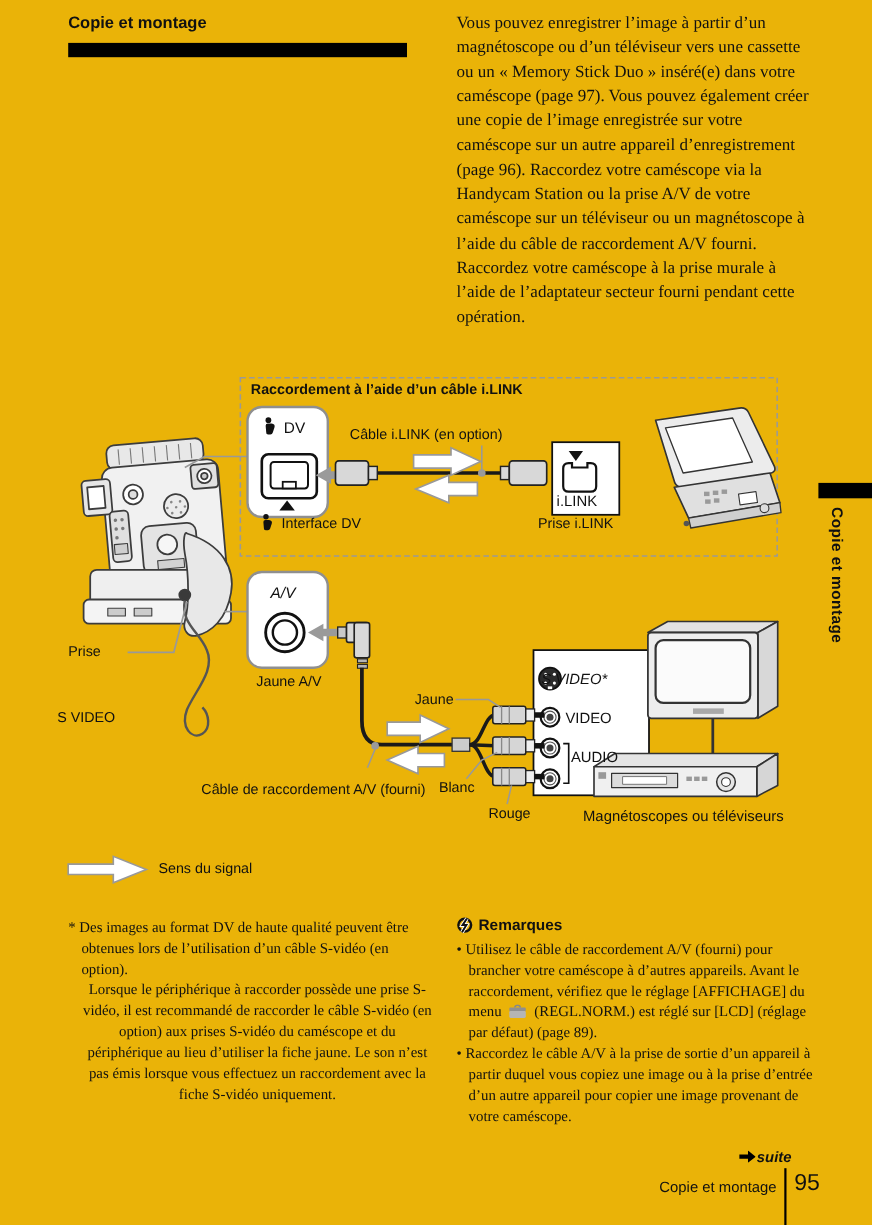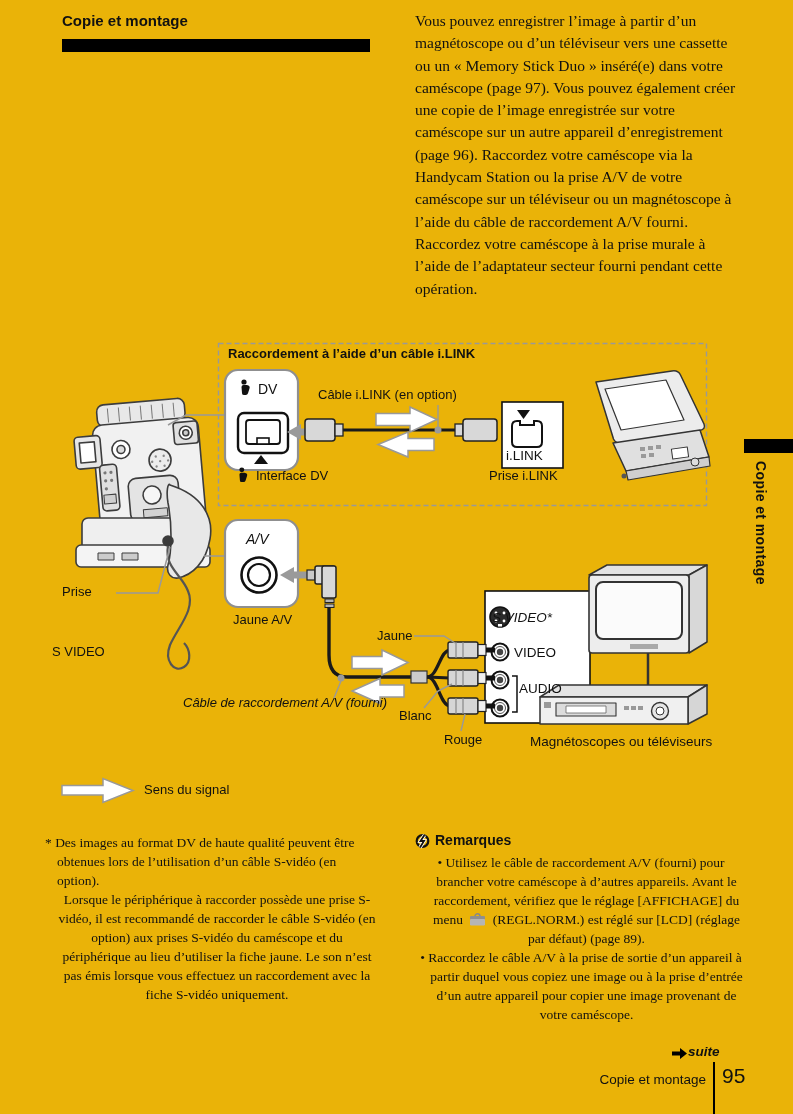--- a/index.html
+++ b/index.html
@@ -11,29 +11,29 @@
   .section-label{left:62px;top:12px;font-size:15px;font-weight:bold;}
   .rule-bar{left:62px;top:39px;width:308px;height:13px;background:#000;}
   .big-title{left:62px;top:56px;font-size:29px;font-weight:bold;line-height:35px;letter-spacing:-0.3px;}
   .intro{left:415px;top:10px;width:328px;font-size:15.5px;line-height:22.3px;}
   .diagram{left:0;top:335px;width:681px;height:480px;}
   .dlabel{position:absolute;font-size:13px;line-height:15px;color:#111;white-space:nowrap;
           font-family:"Liberation Sans",sans-serif;}
   .fs14{font-size:14px;}
   .fs135{font-size:13.5px;}
   .bold{font-weight:bold;}
-  .footnote{left:45px;top:833px;width:332px;font-size:13.5px;line-height:19px;font-family:Liberation Serif, serif;}
+  .footnote{left:62px;top:833px;width:332px;font-size:13.5px;line-height:19px;font-family:Liberation Serif, serif;}
   .footnote p{margin:0;}
   .fn-hang{text-indent:-12px;padding-left:12px;}
   .notes{left:415px;top:831px;width:332px;font-size:13.5px;line-height:19px;}
   .notes-heading{font-family:"Liberation Sans",sans-serif;font-size:14px;font-weight:bold;
                  margin:0 0 3px 0;display:flex;align-items:center;gap:5px;}
-  .note-item{margin:0;text-indent:-11px;padding-left:11px;text-align:center;}
+  .note-item{margin:0;text-indent:-11px;padding-left:11px;}
   .suite{left:672px;top:1044px;font-size:13.5px;font-weight:bold;font-style:italic;
-         display:flex;align-items:flex-end;gap:1px;}
+         display:flex;align-items:center;gap:1px;}
   .footer-label{left:588px;top:1072px;width:118px;text-align:right;font-size:13.5px;}
   .footer-rule{left:713px;top:1062px;width:2px;height:52px;background:#000;}
   .footer-page{left:722px;top:1064px;font-size:21px;text-align:center;}
   .side-tab{left:744px;top:439px;width:49px;height:14px;background:#000;}
   .side-vtext{left:769px;top:461px;font-size:14px;font-weight:bold;letter-spacing:0.4px;
               transform:rotate(90deg);transform-origin:0 0;white-space:nowrap;}
   .menu-icon-inline{display:inline-block;vertical-align:-2px;margin:0 3px;}
   svg{display:block;}
 </style>
 </head>
@@ -290,21 +290,21 @@
     <div class="dlabel fs14" style="left:258px;top:47px;">DV</div>
     <div class="dlabel" style="left:318px;top:52px;">Câble i.LINK (en option)</div>
     <div class="dlabel" style="left:256px;top:133px;">Interface DV</div>
     <div class="dlabel fs135" style="left:506px;top:113px;">i.LINK</div>
     <div class="dlabel" style="left:489px;top:133px;">Prise i.LINK</div>
     <div class="dlabel fs14" style="left:246px;top:197px;font-style:italic;">A/V</div>
     <div class="dlabel" style="left:233px;top:277px;">Jaune A/V</div>
     <div class="dlabel" style="left:62px;top:249px;">Prise</div>
     <div class="dlabel" style="left:52px;top:267px;margin-top:42px;">S VIDEO</div>
     <div class="dlabel" style="left:377px;top:293px;">Jaune</div>
-    <div class="dlabel" style="left:183px;top:360px;font-style:italic;">Câble de raccordement A/V (fourni)</div>
+    <div class="dlabel" style="left:183px;top:375px;">Câble de raccordement A/V (fourni)</div>
     <div class="dlabel" style="left:399px;top:373px;">Blanc</div>
     <div class="dlabel" style="left:444px;top:397px;text-align:right;">Rouge</div>
     <div class="dlabel fs135" style="left:492px;top:275px;font-style:italic;">S VIDEO*</div>
     <div class="dlabel fs135" style="left:514px;top:310px;">VIDEO</div>
     <div class="dlabel fs135" style="left:519px;top:346px;">AUDIO</div>
     <div class="dlabel fs135" style="left:530px;top:399px;">Magnétoscopes ou téléviseurs</div>
     <div class="dlabel" style="left:144px;top:447px;">Sens du signal</div>
   </div>
 
   <div class="abs footnote serif">

